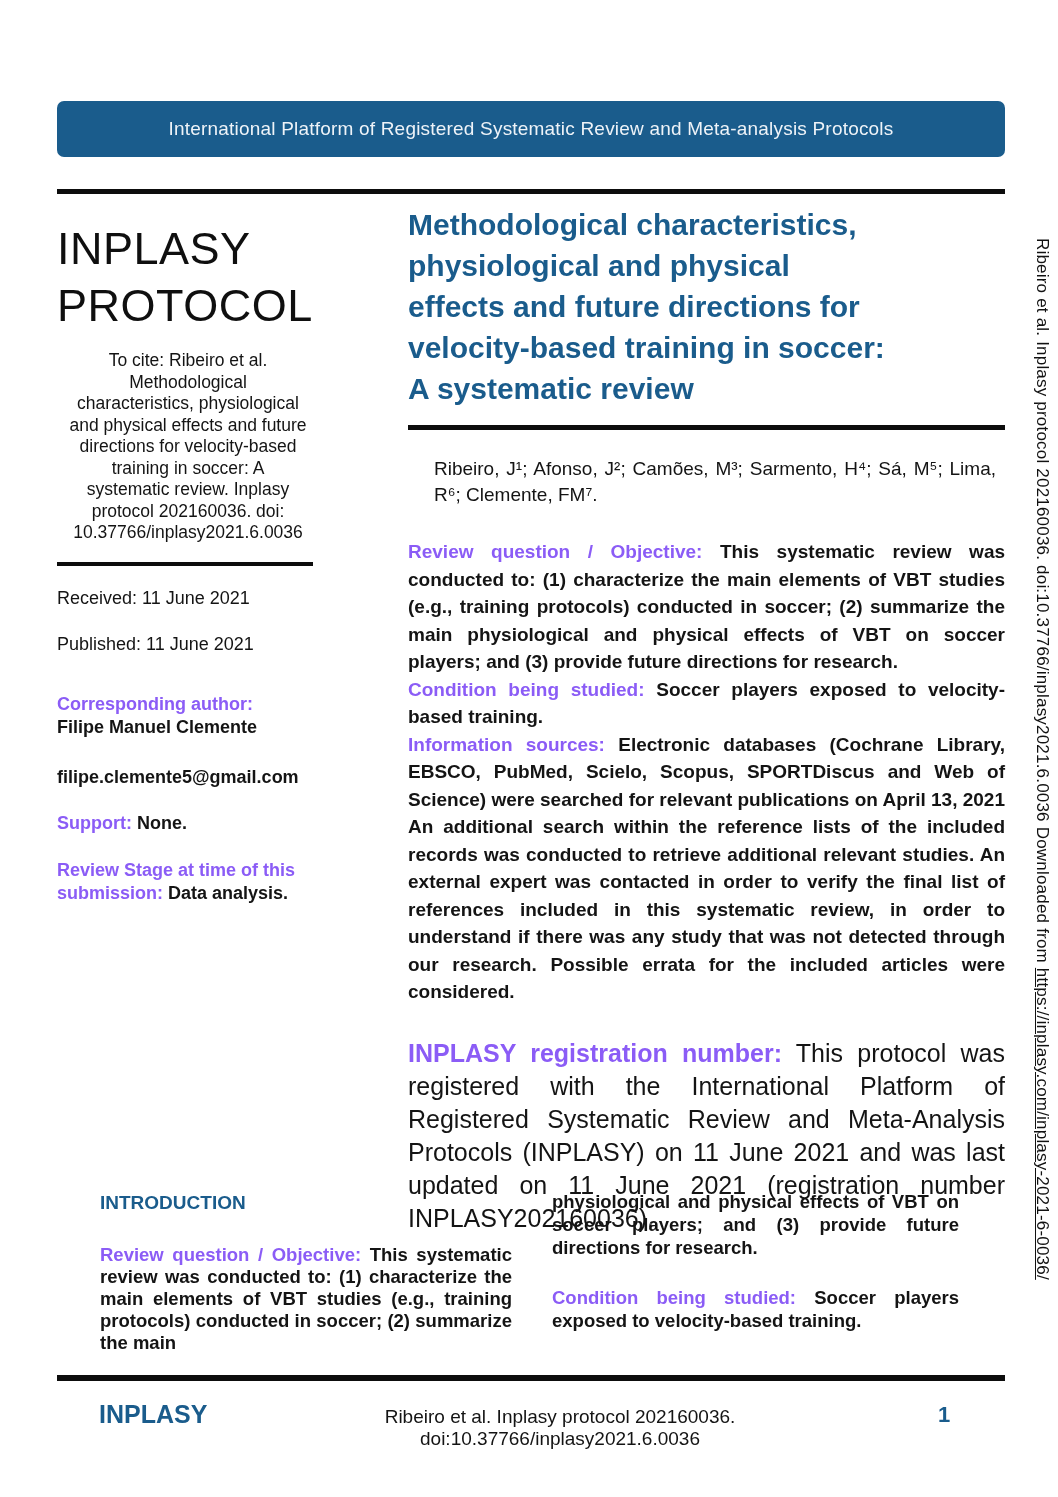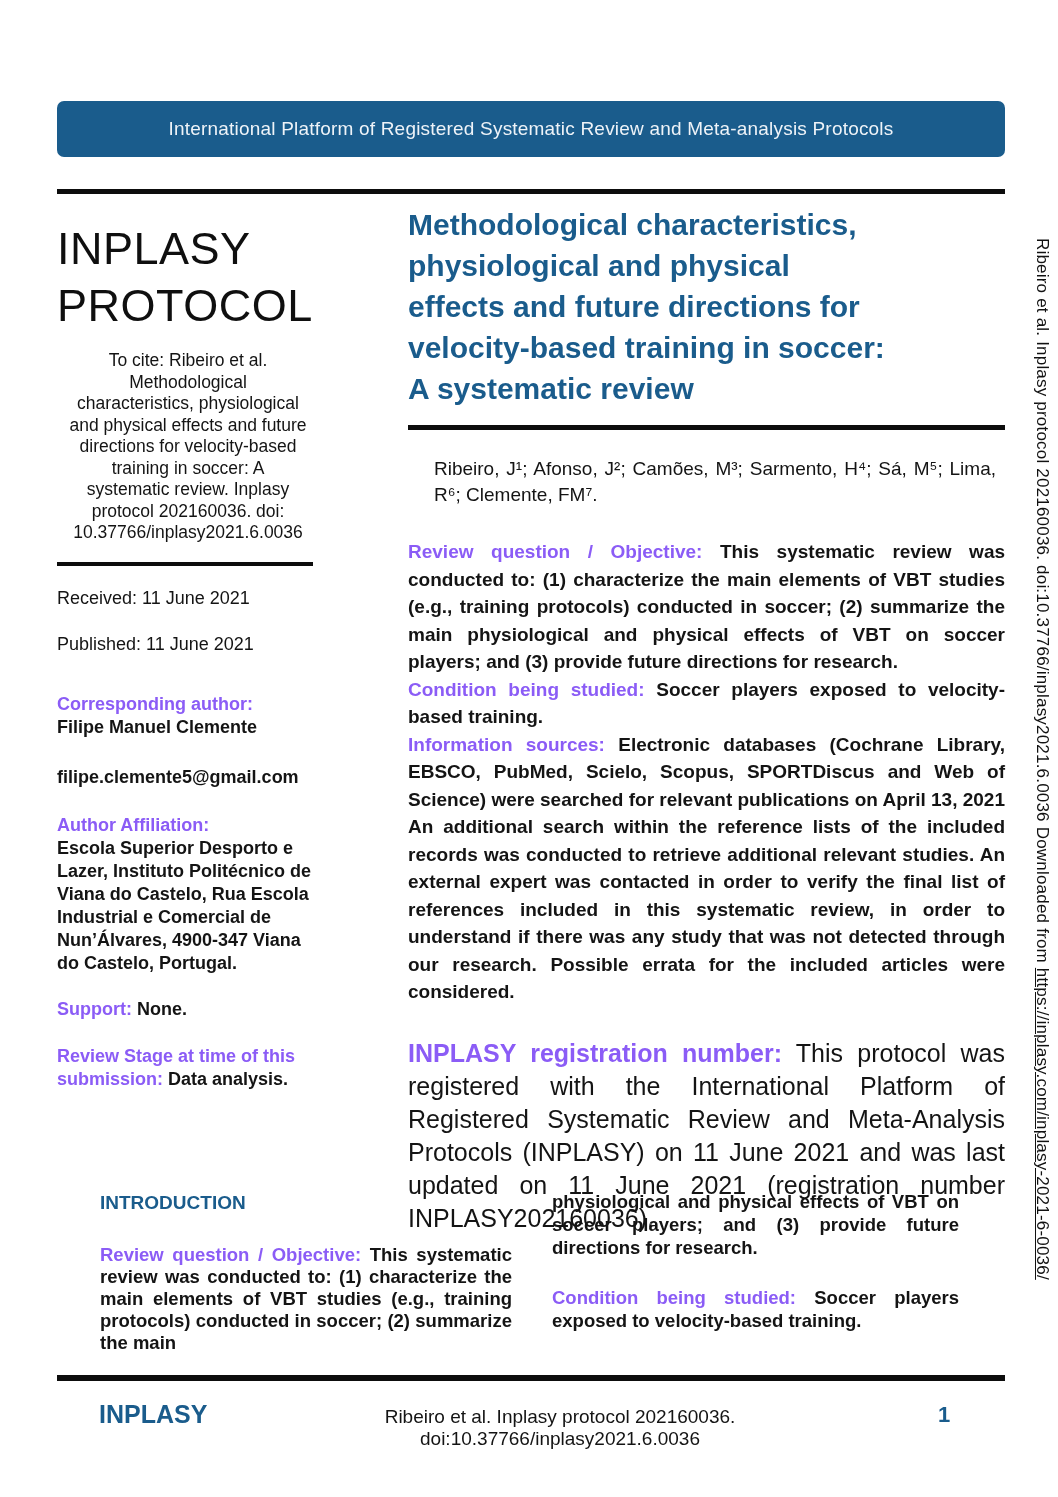--- a/index.html
+++ b/index.html
@@ -93,29 +93,20 @@
     <p class="lc-date">Received: 11 June 2021</p>
     <p class="lc-date2">Published: 11 June 2021</p>
 
     <div class="blk-corr">
       <span class="lbl">Corresponding author:</span><br>
       <span class="val">Filipe Manuel Clemente</span>
     </div>
 
     <p class="lc-bold blk-email">filipe.clemente5@gmail.com</p>
 
-    <div class="blk-affil">
-      <span class="lbl">Author Affiliation:</span><br>
-      <span class="val pre">Escola Superior Desporto e
-Lazer, Instituto Politécnico de
-Viana do Castelo, Rua Escola
-Industrial e Comercial de
-Nun’Álvares, 4900-347 Viana
-do Castelo, Portugal.</span>
-    </div>
 
     <p class="blk-support">
       <span class="lbl">Support:</span>
       <span class="val">None.</span>
     </p>
 
     <p class="blk-stage">
       <span class="lbl">Review Stage at time of this submission:</span>
       <span class="val">Data analysis.</span>
     </p>

